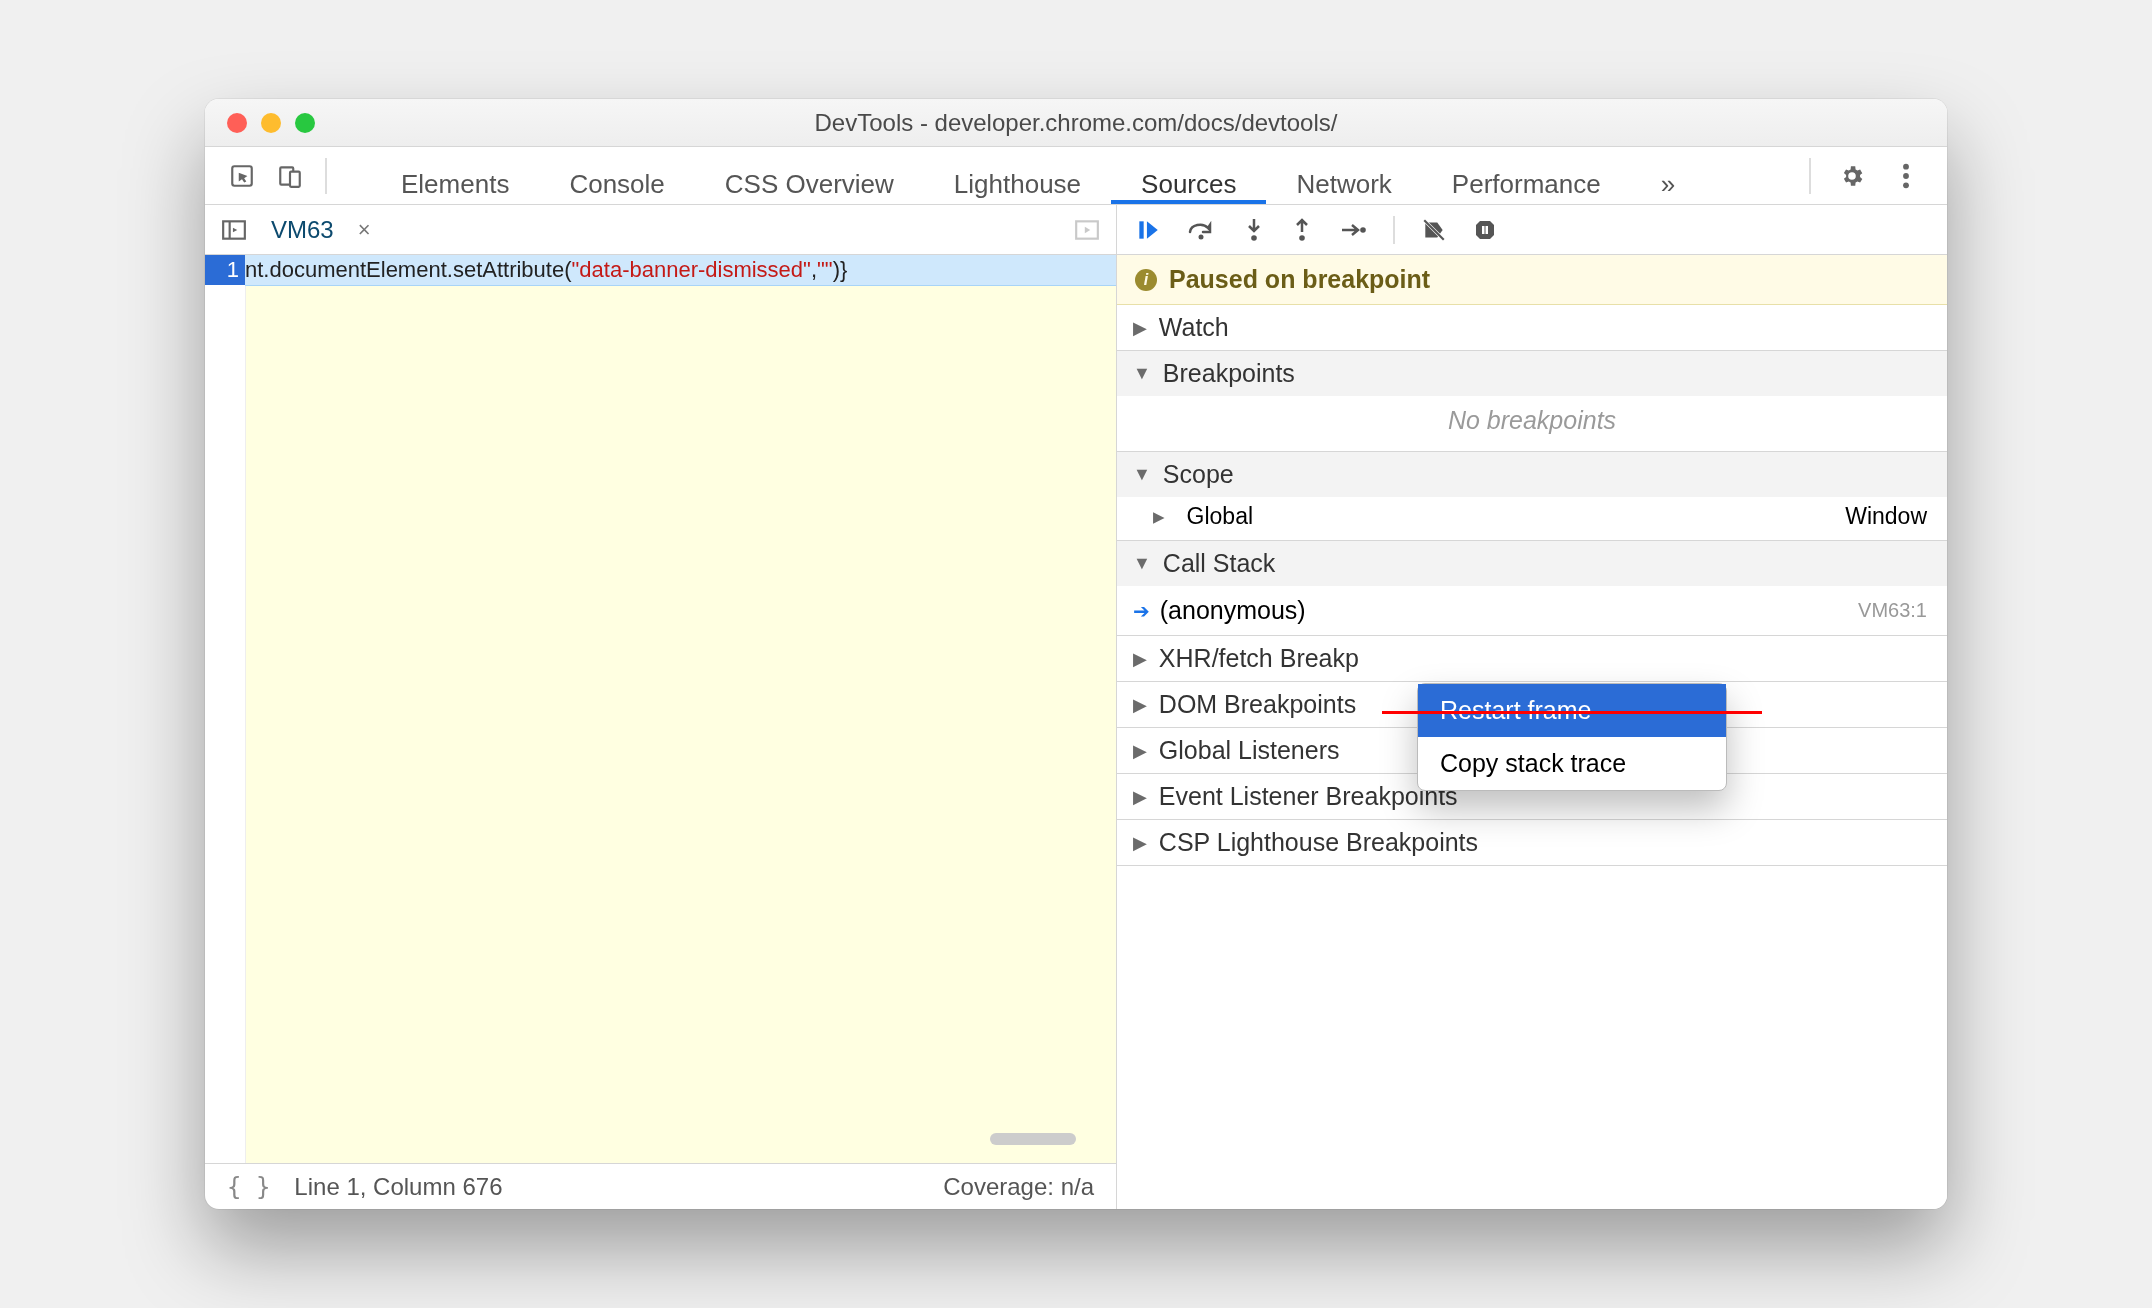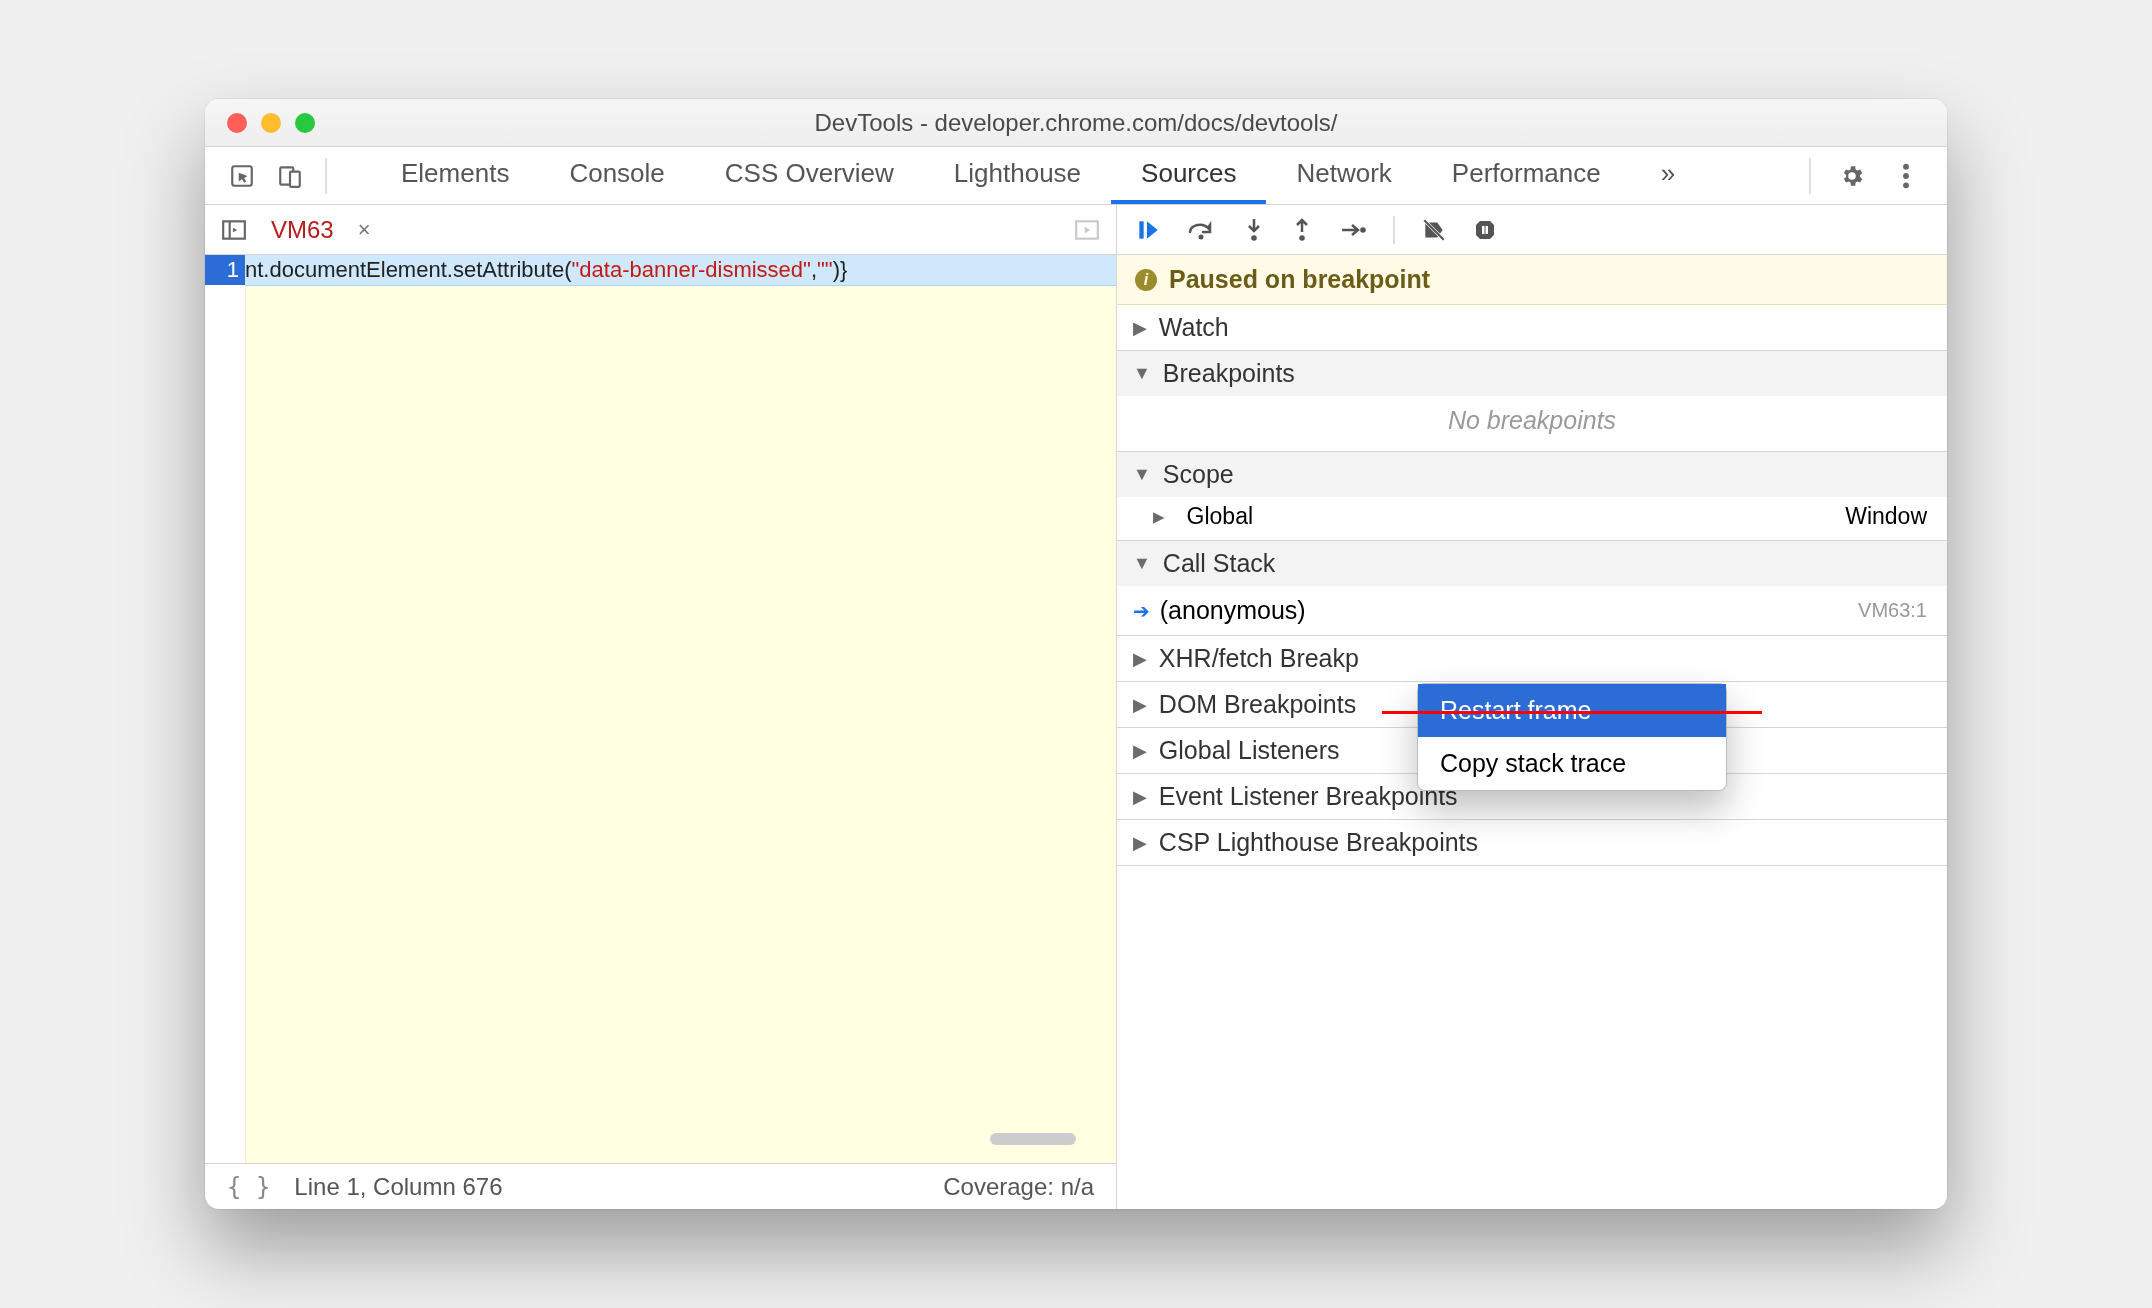--- a/index.html
+++ b/index.html
@@ -7,29 +7,29 @@
 .window { width:1742px; height:1110px; background:#fff; border-radius:14px; box-shadow:0 40px 80px rgba(0,0,0,.35),0 0 0 1px rgba(0,0,0,.05); overflow:hidden; display:flex; flex-direction:column; position:relative; }
 .titlebar { height:48px; background:linear-gradient(#f6f6f6,#eee); border-bottom:1px solid #d6d6d6; display:flex; align-items:center; position:relative; }
 .traffic { display:flex; gap:14px; position:absolute; left:22px; }
 .dot { width:20px; height:20px; border-radius:50%; }
 .dot.r{background:#ff5f57;} .dot.y{background:#febc2e;} .dot.g{background:#28c840;}
 .title { margin:0 auto; font-size:24px; color:#4a4a4a; }
 .tabbar { height:58px; border-bottom:1px solid #d6d6d6; display:flex; align-items:center; }
 .tb-left { display:flex; align-items:center; gap:22px; padding:0 24px; }
 .ic { width:26px; height:26px; color:#666; display:inline-flex; align-items:center; justify-content:center; }
 .vdiv { width:2px; height:36px; background:#ddd; }
-.tabs { display:flex; height:100%; margin-left:20px; flex:1; }
+.tabs { display:flex; height:100%; margin-left:20px; flex:1;align-items:flex-end; }
 .tab { padding:0 30px; font-size:26px; color:#555; display:flex; align-items:center; cursor:pointer; border-bottom:4px solid transparent; }
 .tab.active { color:#333; border-bottom-color:#1a73e8; }
 .tb-right { display:flex; align-items:center; gap:28px; padding:0 28px; }
 .content { flex:1; display:flex; overflow:hidden; }
 .left { flex:1; display:flex; flex-direction:column; border-right:1px solid #d6d6d6; }
 .filetabs { height:50px; border-bottom:1px solid #d6d6d6; display:flex; align-items:center; padding:0 14px; gap:16px; }
 .ft-btn { width:30px; height:30px; display:flex; align-items:center; justify-content:center; color:#666; }
-.filetab { font-size:24px; color:#b91c1c; padding:4px 6px; }
+.filetab { font-size:24px; color:#0c4a6e; padding:4px 6px; }
 .close-x { font-size:22px; color:#777; margin-left:2px; }
 .ft-spacer{flex:1;}
 .editor { flex:1; display:flex; overflow:hidden; position:relative; }
 .gutter { width:40px; background:#fff; font-family:Menlo,Consolas,monospace; font-size:22px; text-align:right; color:#fff; }
 .ln { background:#2b6cd6; padding:2px 6px; }
 .code { flex:1; font-family:Menlo,Consolas,monospace; font-size:22px; overflow:hidden; }
 .cline { white-space:pre; padding:2px 0; background:#cfe8fc; border-bottom:1px solid #a8d4f7; }
 .code-below { background:#ffffe1; height:calc(100% - 30px); border-left:1px solid #eee; }
 .tok-fn{color:#222;} .tok-str{color:#c41a16;}
 .hscroll { position:absolute; bottom:18px; right:40px; width:86px; height:12px; background:#ccc; border-radius:6px; }

